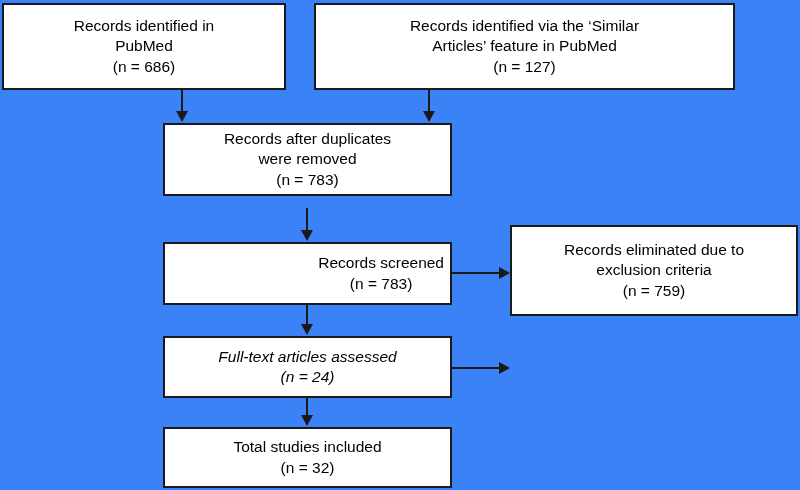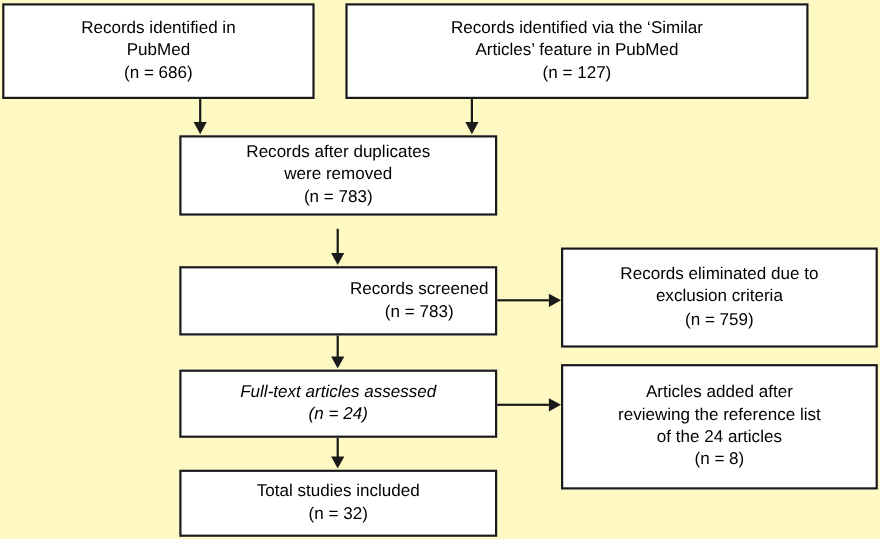--- a/index.html
+++ b/index.html
@@ -5,21 +5,21 @@
 <style>
   html, body {
     margin: 0;
     padding: 0;
     background: #ffffff;
   }
   #diagram {
     position: relative;
     width: 800px;
     height: 490px;
-    background: #fef9c3;
+    background: #3b82f6;
     font-family: "Liberation Sans", sans-serif;
     overflow: hidden;
   }
   .node {
     position: absolute;
     box-sizing: border-box;
     border: 2px solid #1a1a1a;
     background: #ffffff;
     display: flex;
     align-items: center;
@@ -97,26 +97,20 @@
     <span class="node-text">Records eliminated due to
 exclusion criteria
 (n = 759)</span>
   </div>
 
   <div class="node" style="left:163px; top:336px; width:289px; height:62px;font-style:italic;">
     <span class="node-text">Full-text articles assessed
 (n = 24)</span>
   </div>
 
-  <div class="node" style="left:510px; top:331px; width:288px; height:114px;">
-    <span class="node-text">Articles added after
-reviewing the reference list
-of the 24 articles
-(n = 8)</span>
-  </div>
 
   <div class="node" style="left:163px; top:427px; width:289px; height:61px;">
     <span class="node-text">Total studies included
 (n = 32)</span>
   </div>
 
   <div class="conn">
     <div class="vline" style="left:181px; top:90px; height:22px;"></div>
     <div class="arrow-down" style="left:176px; top:111px;"></div>
   </div>

